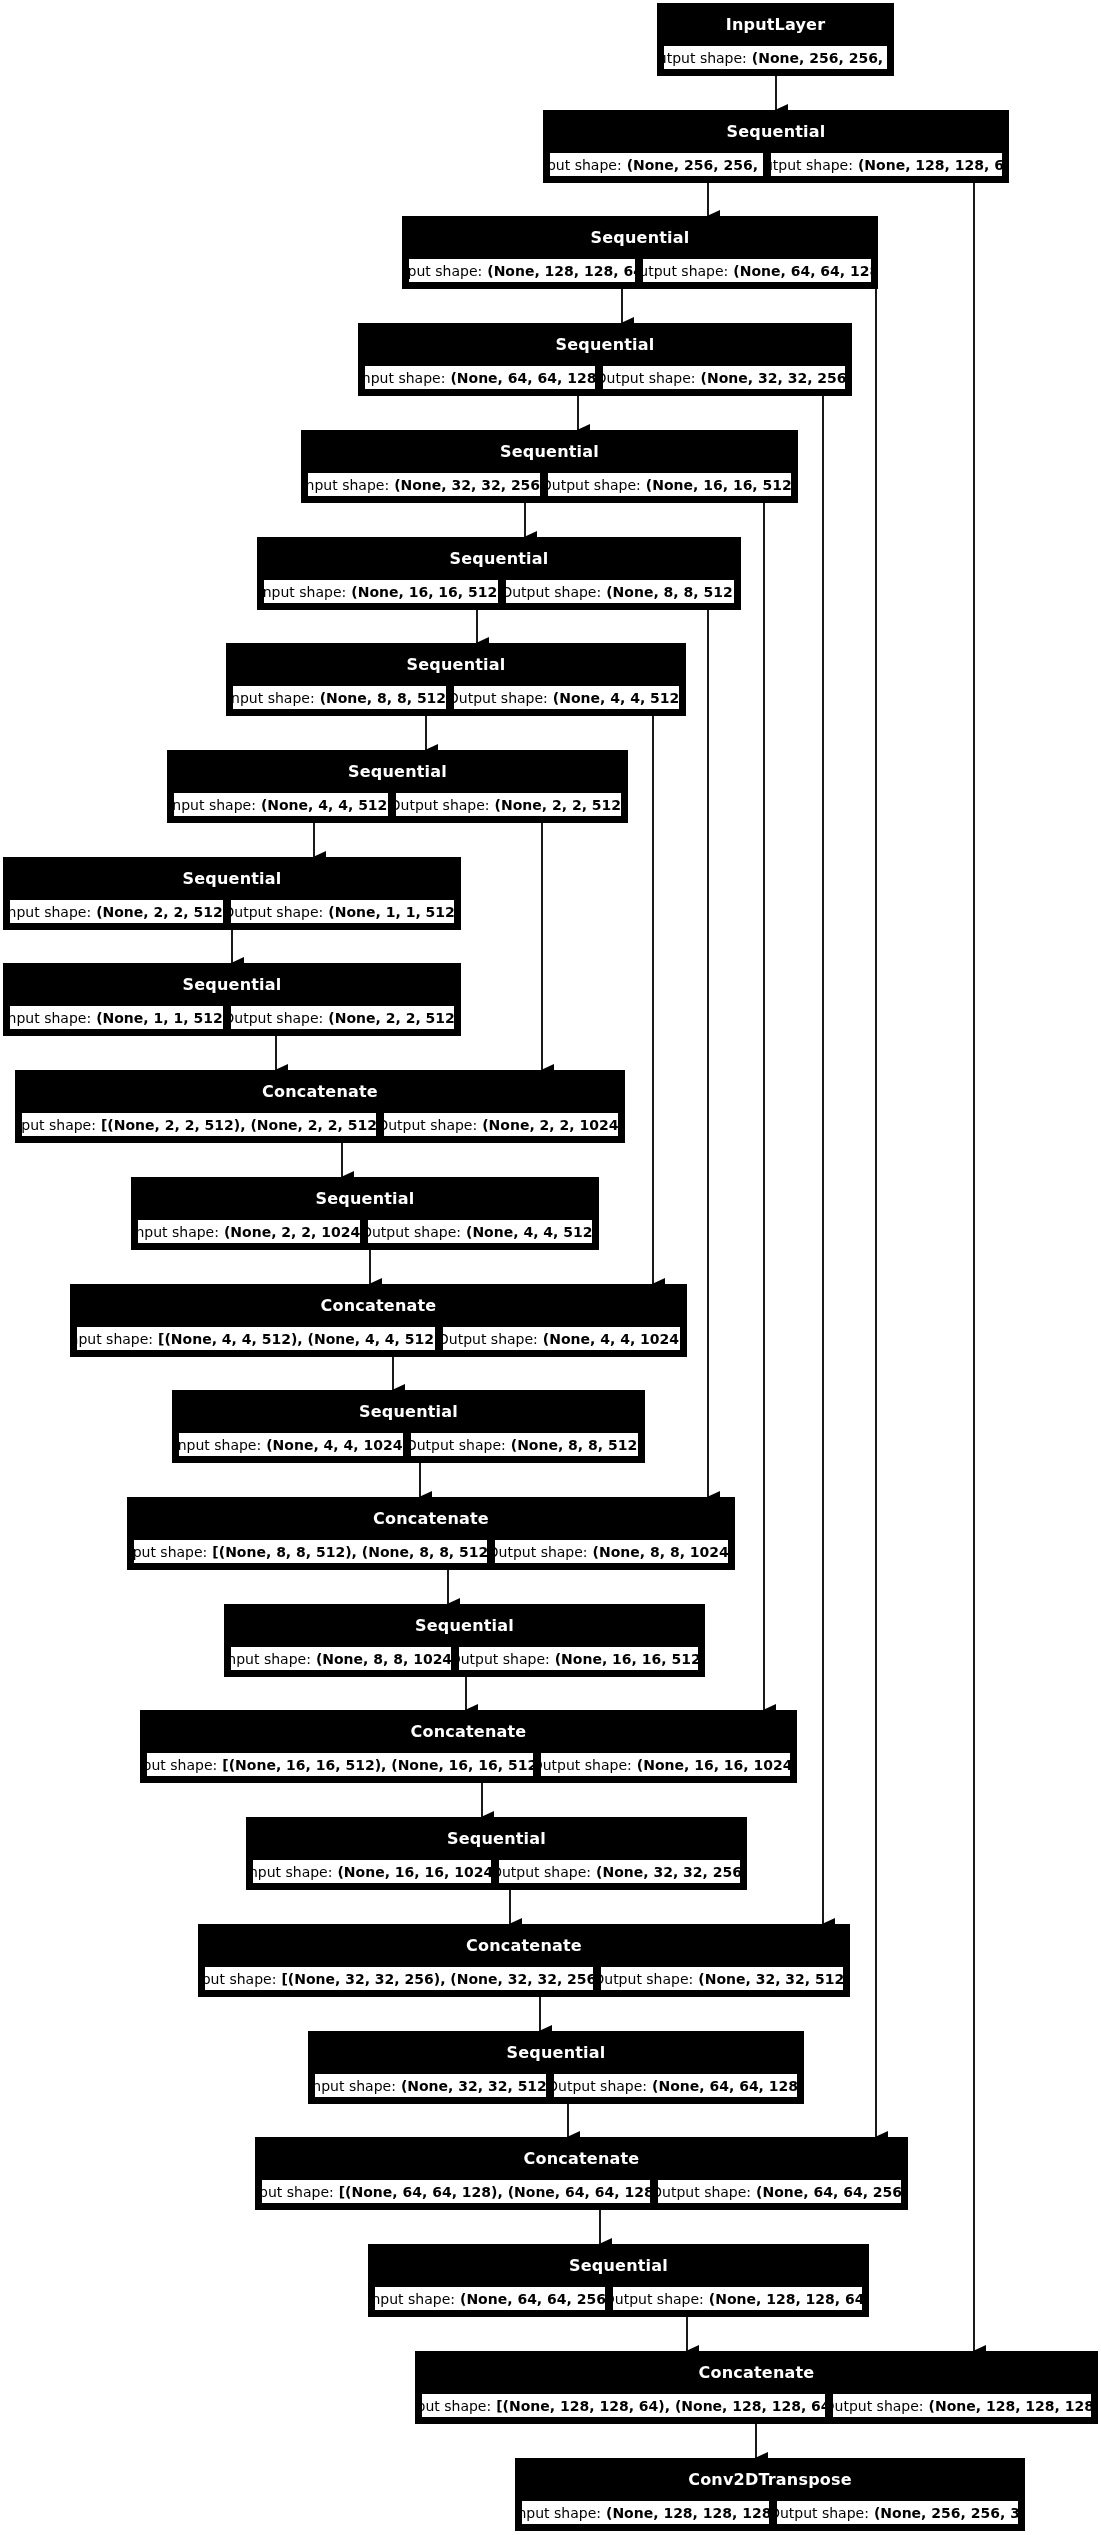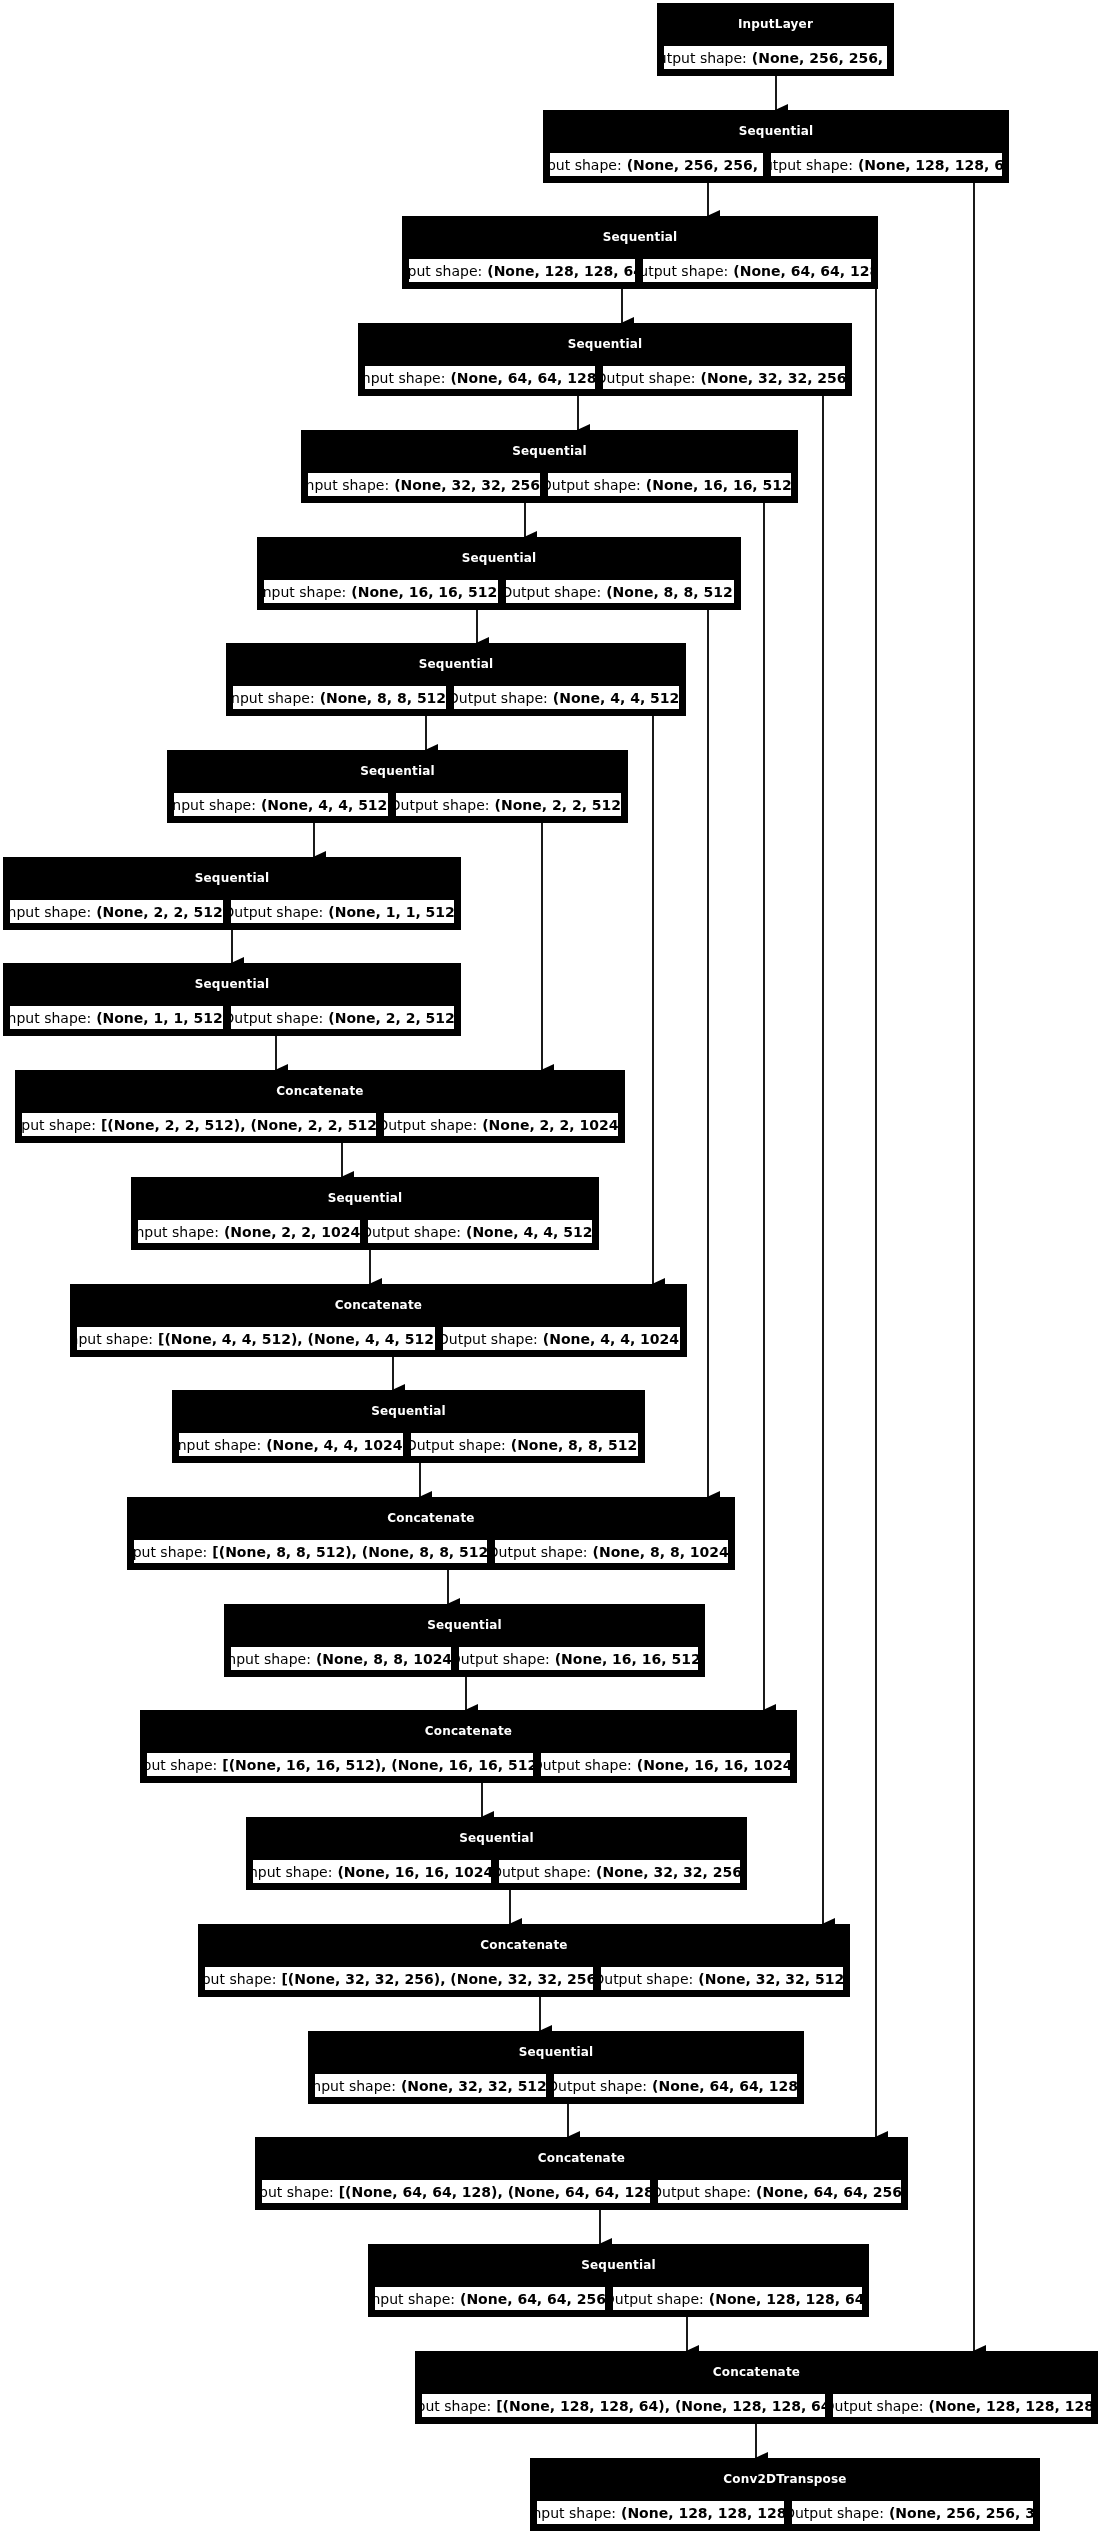--- a/index.html
+++ b/index.html
@@ -25,21 +25,21 @@
     box-sizing: border-box;
     border: 1px solid #000000;
   }
   .node-title {
     height: 40px;
     display: flex;
     align-items: center;
     justify-content: center;
     color: #ffffff;
     font-weight: bold;
-    font-size: 12px;
+    font-size: 16px;
     letter-spacing: 0.2px;
   }
   .cells {
     display: flex;
     gap: 4px;
     margin: 0 4px;
     height: 27px;
   }
   .cell {
     flex: 1 1 auto;
@@ -414,21 +414,21 @@
           <span class="lbl">Input shape:</span>
           <span class="val">[(None, 128, 128, 64), (None, 128, 128, 64)]</span>
         </div>
       <div class="cell">
           <span class="lbl">Output shape:</span>
           <span class="val">(None, 128, 128, 128)</span>
         </div>
     </div>
   </div>
 
-  <div class="node" style="left:530px;top:2458px;width:510px;">
+  <div class="node" style="left:515px;top:2458px;width:510px;">
     <div class="node-title">Conv2DTranspose</div>
     <div class="cells">
       <div class="cell">
           <span class="lbl">Input shape:</span>
           <span class="val">(None, 128, 128, 128)</span>
         </div>
       <div class="cell">
           <span class="lbl">Output shape:</span>
           <span class="val">(None, 256, 256, 3)</span>
         </div>

